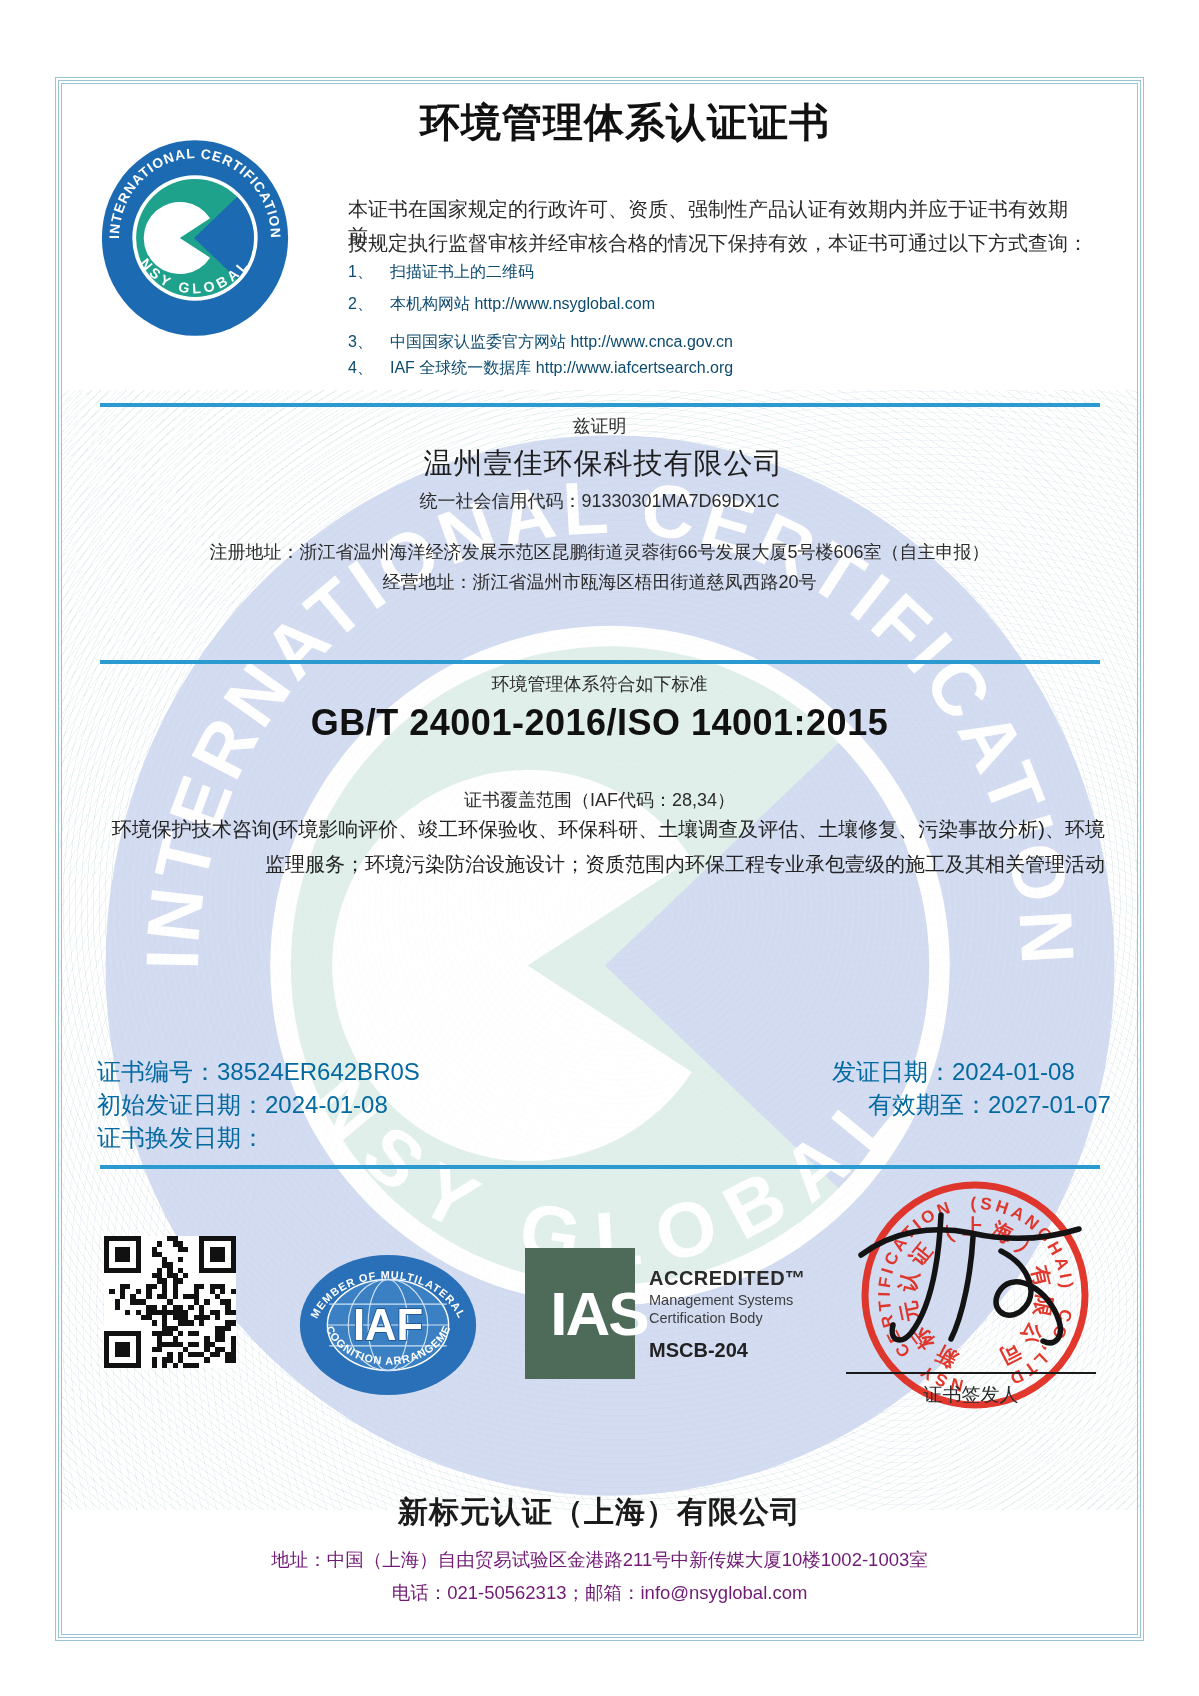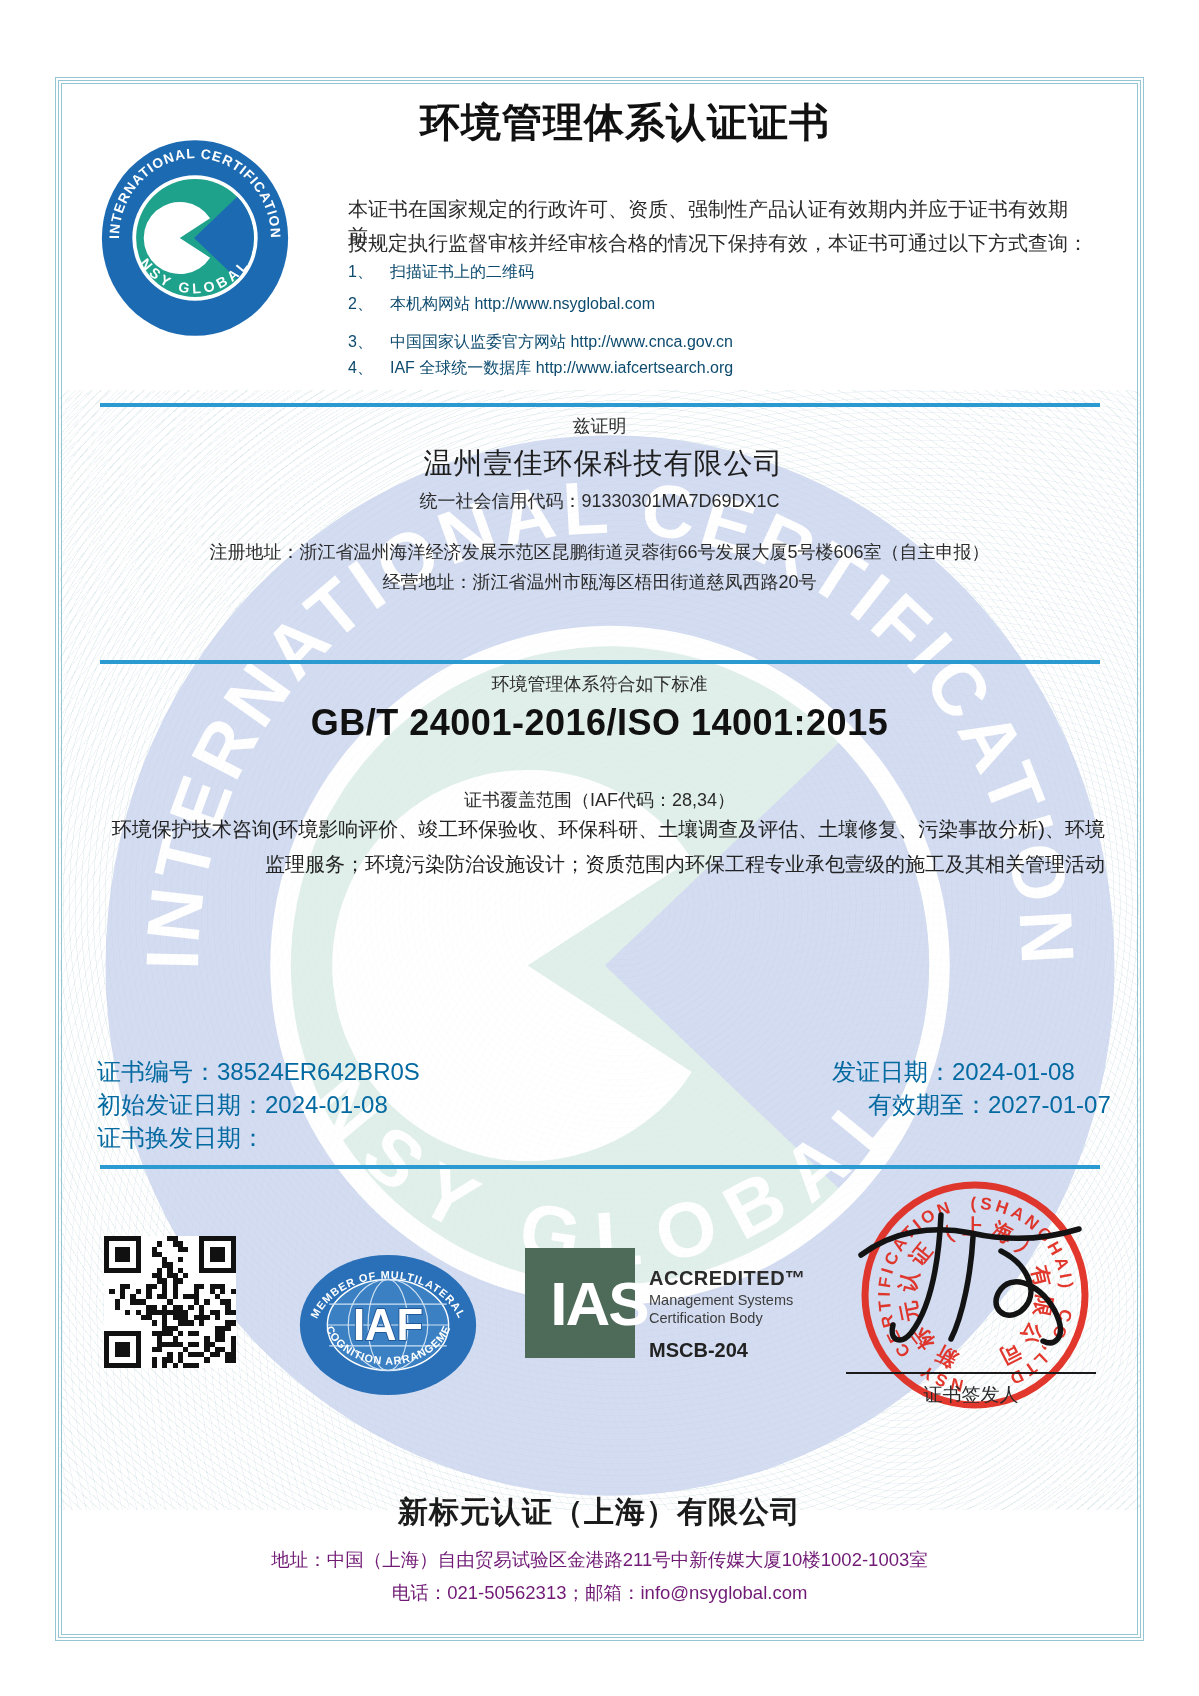--- a/index.html
+++ b/index.html
@@ -25,21 +25,21 @@
   .title{font-size:40px;font-weight:600;color:#111;letter-spacing:1px;}
   .intro{font-size:20px;color:#2b2b2b;}
   .qitem{position:absolute;left:348px;font-size:16px;color:#0c4a6e;}
   .qitem .num{display:inline-block;width:42px;}
   .small-c{font-size:18px;color:#2b2b2b;}
   .company{font-size:29px;font-weight:500;color:#1e1e1e;letter-spacing:1px;padding-left:8px;}
   .standard{font-size:36px;font-weight:700;color:#111;letter-spacing:.5px;}
   .scope{left:95px;width:1010px;font-size:20px;line-height:35px;text-align:right;color:#222;}
   .field{font-size:24px;color:#0369a1;}
   .ias-wrap{display:flex;align-items:flex-start;}
-  .ias-box{width:110px;height:110px;background:var(--ias_green);display:flex;align-items:center;justify-content:center;padding-left:38px;}
+  .ias-box{width:110px;height:131px;background:var(--ias_green);display:flex;align-items:center;justify-content:center;padding-left:38px;}
   .ias-box span{color:#fff;font-size:62px;font-weight:700;letter-spacing:-2px;}
   .ias-text{margin-left:14px;padding-top:18px;line-height:1.25;}
   .ias-text .acc{font-size:20px;font-weight:700;color:#2b2b2b;letter-spacing:.5px;text-align:right;}
   .ias-text .sub{font-size:14.5px;color:#3d3d3d;}
   .ias-text .code{font-size:20px;font-weight:700;color:#222;margin-top:11px;}
   .sig-line{position:absolute;left:846px;top:1372px;width:250px;border-top:2px solid #1a1a1a;}
   .signer{position:absolute;left:846px;top:1382px;width:250px;text-align:center;font-size:19px;color:#2b2b2b;}
   .footer-org{font-size:30px;font-weight:600;color:#1b1b1b;letter-spacing:1px;}
   .footer-line{font-size:18.5px;color:#701a75;}
   svg text{font-family:"Liberation Sans","DejaVu Sans",sans-serif;}

